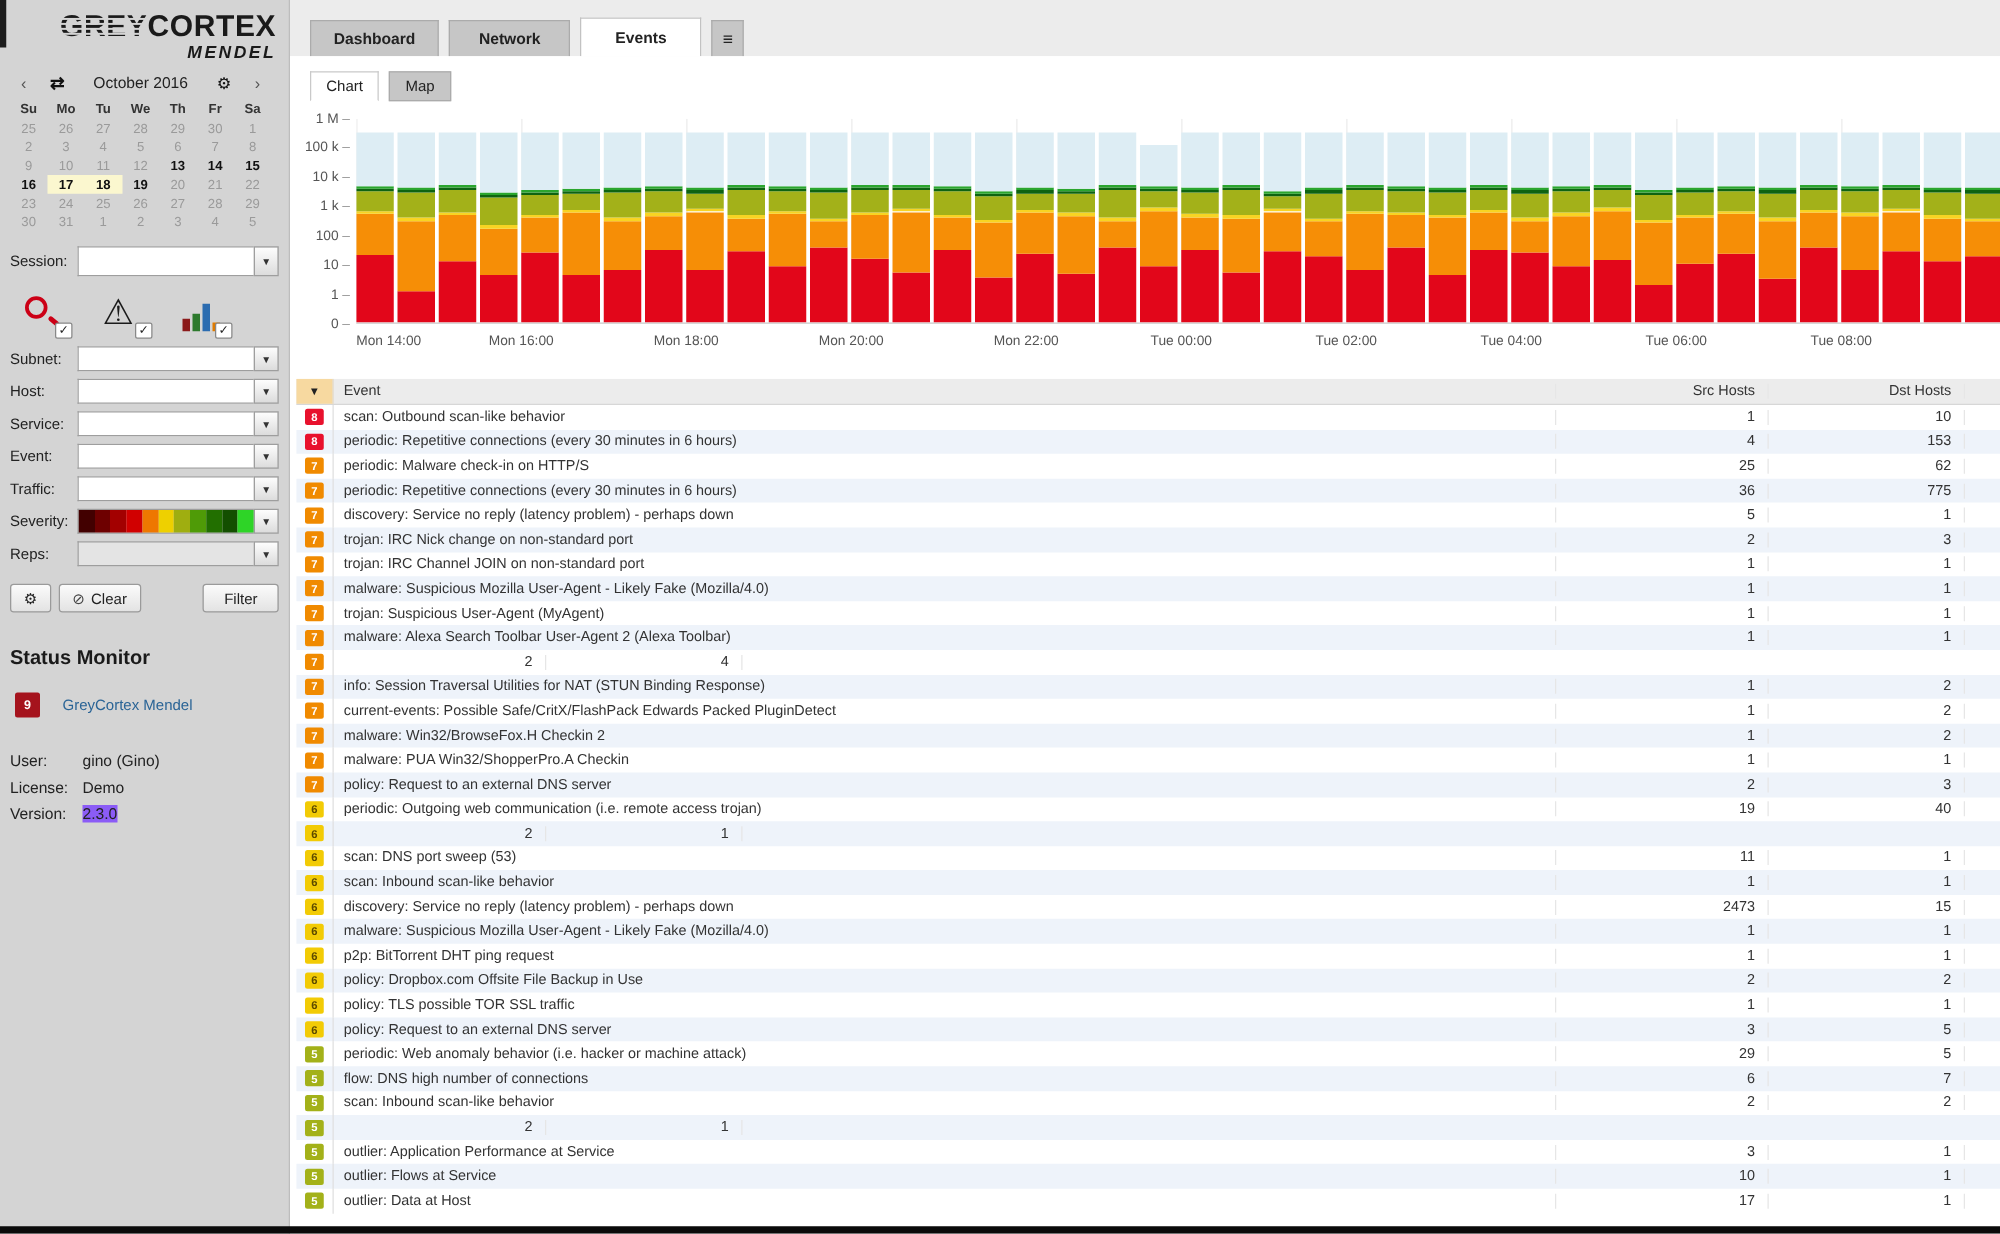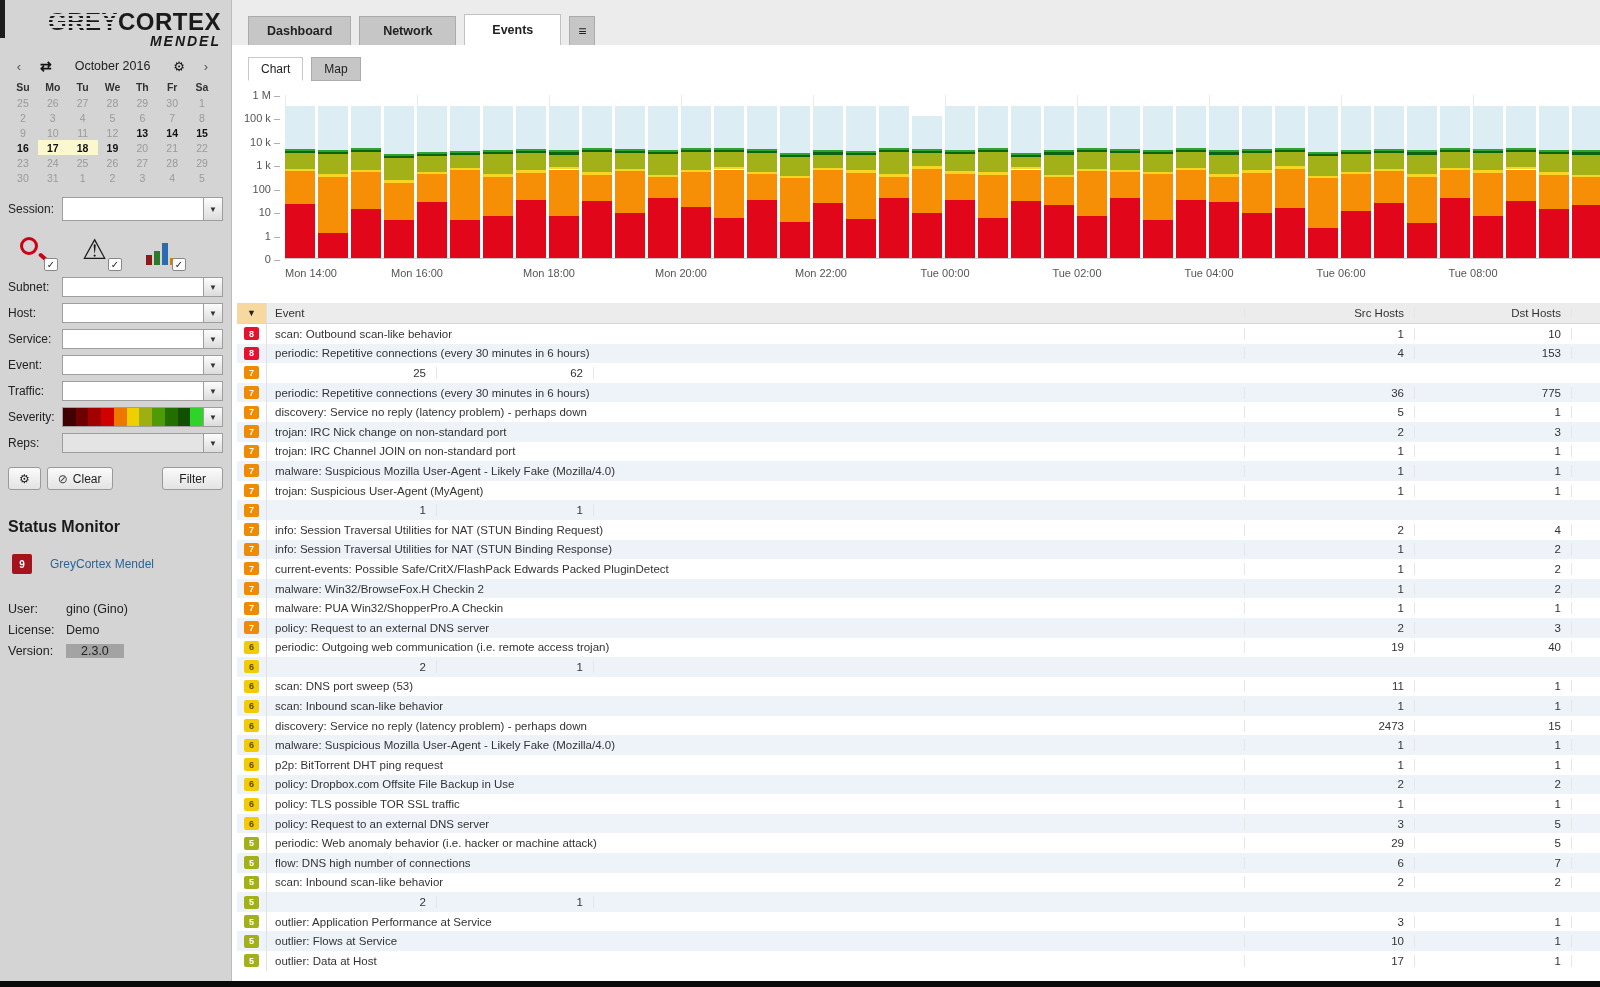--- a/index.html
+++ b/index.html
@@ -58,21 +58,21 @@
 
   .status-h { margin:28px 8px 0 8px; font-size:16px; font-weight:bold; color:#1a1a1a; }
   .status-row { display:flex; align-items:center; margin:18px 8px 0 12px; }
   .badge9 { width:20px; height:20px; background:#a5131d; color:#fff; font-size:10px; font-weight:bold; display:flex; align-items:center; justify-content:center; border-radius:2px; }
   .status-link { margin-left:18px; font-size:12px; color:#2a6496; cursor:pointer; }
 
   .uinfo { margin:28px 8px 0 8px; font-size:12.5px; color:#222; }
   .uinfo .urow { display:flex; margin-top:7px; }
   .uinfo .ul { width:50px; }
   .uinfo .uv { margin-left:8px; }
-  .uinfo .uv.hl { background:#a3a3a3; padding:0 15px; }
+  .uinfo .uv.hl { background:#8b5cf6; padding:0 0; }
 
   
   .topbar { position:absolute; left:232px; top:0; width:1368px; height:45px; background:#ececec; }
   .tabs { position:absolute; left:16px; bottom:0; display:flex; align-items:flex-end; gap:8px; }
   .tab { height:29px; min-width:97px; padding:0 18px; display:flex; align-items:center; justify-content:center; font-size:12.5px; font-weight:bold; color:#222; background:#c6c6c6; border:1px solid #ababab; border-bottom:none; cursor:pointer; }
   .tab.active { background:#fff; border-color:#c2c2c2; height:31px; }
   .tab.menu-tab { min-width:26px; padding:0 6px; font-size:14px; }
 
   
   .content { position:absolute; left:232px; top:45px; width:1368px; height:935px; background:#fff; }
@@ -769,20 +769,21 @@
             </span>
             <span class="c-event">periodic: Repetitive connections (every 30 minutes in 6 hours)</span>
             <span class="c-src">4</span>
             <span class="c-dst">153</span>
             <span class="c-extra"></span>
           </div>
           <div class="trow">
             <span class="c-sev">
               <span class="sevb" style="background: rgb(240, 138, 0); color: rgb(255, 255, 255);">7</span>
             </span>
+            <span class="c-event">periodic: Malware check-in on HTTP/S</span>
             <span class="c-src">25</span>
             <span class="c-dst">62</span>
             <span class="c-extra"></span>
           </div>
           <div class="trow">
             <span class="c-sev">
               <span class="sevb" style="background: rgb(240, 138, 0); color: rgb(255, 255, 255);">7</span>
             </span>
             <span class="c-event">periodic: Repetitive connections (every 30 minutes in 6 hours)</span>
             <span class="c-src">36</span>
@@ -831,29 +832,29 @@
             </span>
             <span class="c-event">trojan: Suspicious User-Agent (MyAgent)</span>
             <span class="c-src">1</span>
             <span class="c-dst">1</span>
             <span class="c-extra"></span>
           </div>
           <div class="trow">
             <span class="c-sev">
               <span class="sevb" style="background: rgb(240, 138, 0); color: rgb(255, 255, 255);">7</span>
             </span>
-            <span class="c-src">1</span>
-            <span class="c-dst">1</span>
-            <span class="c-extra"></span>
-          </div>
-          <div class="trow">
-            <span class="c-sev">
-              <span class="sevb" style="background: rgb(240, 138, 0); color: rgb(255, 255, 255);">7</span>
-            </span>
-            <span class="c-event">info: Session Traversal Utilities for NAT (STUN Binding Request)</span>
+            <span class="c-event">malware: Alexa Search Toolbar User-Agent 2 (Alexa Toolbar)</span>
+            <span class="c-src">1</span>
+            <span class="c-dst">1</span>
+            <span class="c-extra"></span>
+          </div>
+          <div class="trow">
+            <span class="c-sev">
+              <span class="sevb" style="background: rgb(240, 138, 0); color: rgb(255, 255, 255);">7</span>
+            </span>
             <span class="c-src">2</span>
             <span class="c-dst">4</span>
             <span class="c-extra"></span>
           </div>
           <div class="trow">
             <span class="c-sev">
               <span class="sevb" style="background: rgb(240, 138, 0); color: rgb(255, 255, 255);">7</span>
             </span>
             <span class="c-event">info: Session Traversal Utilities for NAT (STUN Binding Response)</span>
             <span class="c-src">1</span>

